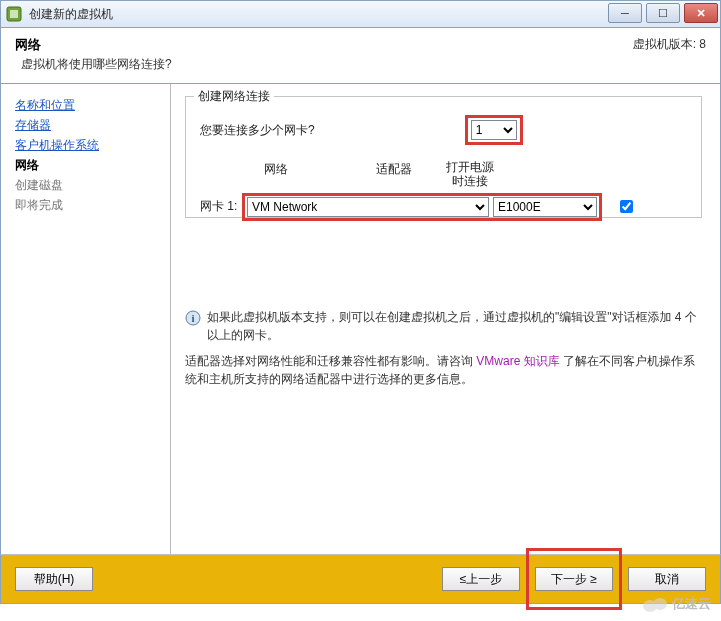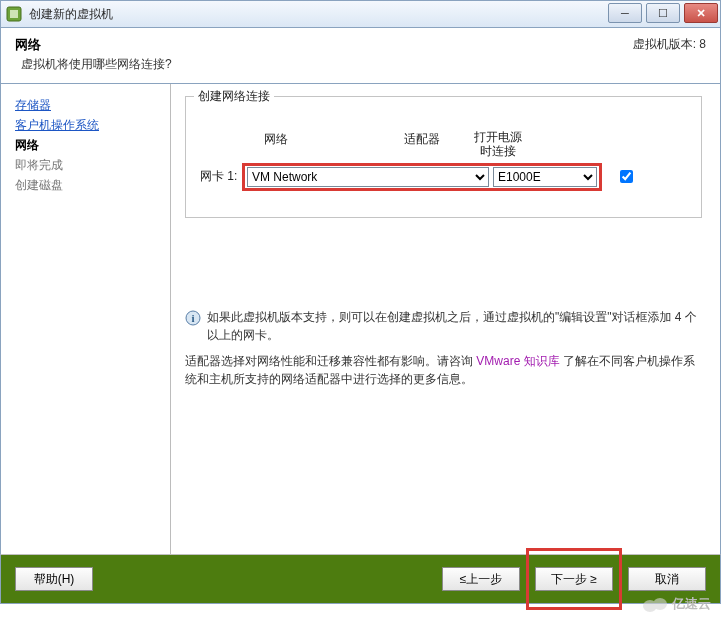--- a/index.html
+++ b/index.html
@@ -159,21 +159,21 @@
     background: #fff;
   }
   select.small.count { width: 46px; }
 
   .col-headers {
     display: flex;
     margin-top: 16px;
     color: #222;
   }
   .col-headers .h-net { margin-left: 64px; }
-  .col-headers .h-adapter { margin-left: 116px; }
+  .col-headers .h-adapter { margin-left: 88px; }
   .col-headers .h-conn { margin-left: 34px; text-align: center; line-height: 1.15; }
 
   .nic-row {
     display: flex;
     align-items: center;
     margin-top: 4px;
   }
   .nic-row .nic-label { width: 42px; color: #222; }
   .red-wrap {
     border: 3px solid #d93a34;
@@ -203,21 +203,21 @@
   }
   .info-block a {
     color: #a21caf;
     text-decoration: none;
   }
 
   
   .footer {
     border: 1px solid #8aa3bf;
     border-top: 1px solid #c0c0c0;
-    background: #4d7c0f;
+    background: #eab308;
     height: 50px;
     display: flex;
     align-items: center;
     padding: 0 14px;
     position: relative;
   }
   .footer .spacer { flex:1; }
   .btn {
     height: 24px;
     min-width: 78px;
@@ -275,32 +275,41 @@
 
 <div class="header">
   <div class="page-title">网络</div>
   <div class="page-desc">虚拟机将使用哪些网络连接?</div>
   <div class="ver-label">虚拟机版本: 8</div>
 </div>
 
 <div class="body-wrap">
 
   <div class="sidebar">
+    <span class="step">名称和位置</span>
     <span class="step">存储器</span>
     <span class="step">客户机操作系统</span>
     <span class="step current">网络</span>
+    <span class="step pending">创建磁盘</span>
     <span class="step pending">即将完成</span>
-    <span class="step pending">创建磁盘</span>
   </div>
 
   <div class="main">
 
     <div class="groupbox">
       <span class="legend">创建网络连接</span>
 
+      <div class="row-q">
+        <span class="q-label">您要连接多少个网卡?</span>
+        <span class="nic-count-wrap">
+          <select class="small count">
+            <option>1</option>
+          </select>
+        </span>
+      </div>
 
       <div class="col-headers">
         <span class="h-net">网络</span>
         <span class="h-adapter">适配器</span>
         <span class="h-conn">
           <span>打开电源</span><br>
           <span>时连接</span>
         </span>
       </div>
 

